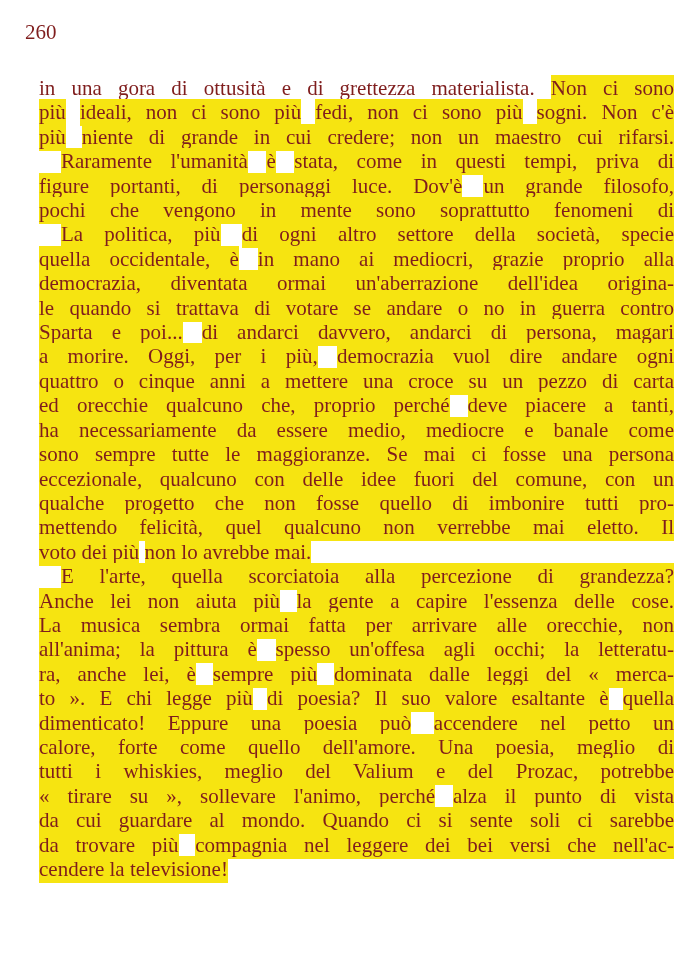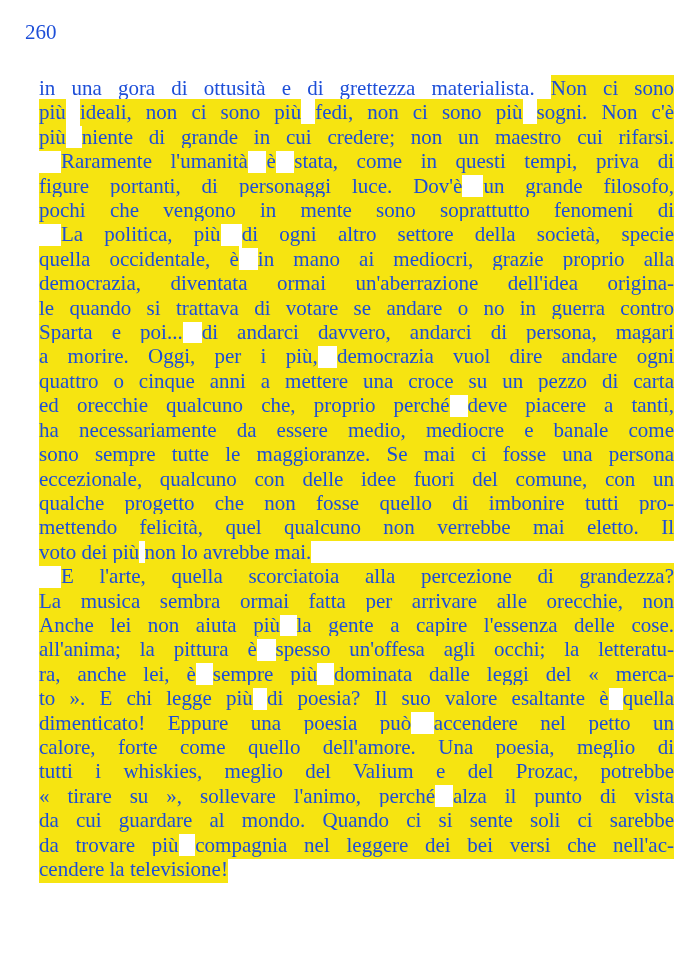--- a/index.html
+++ b/index.html
@@ -8,21 +8,21 @@
     background: #ffffff;
   }
   .page {
     position: relative;
     width: 683px;
     height: 960px;
     background: #ffffff;
     box-sizing: border-box;
     padding: 20px 23px 0 25px;
     font-family: "Liberation Serif", serif;
-    color: #1d4ed8;
+    color: #7f1d1d;
     overflow: hidden;
   }
   .page-number {
     font-size: 21px;
     line-height: 24px;
     margin-bottom: 32px;
     text-align: left;
   }
   .text-block {
     width: 100%;
@@ -69,22 +69,22 @@
       <div class="line"><span class="hl">a morire. Oggi, per i più,</span> <span class="hl">democrazia vuol dire andare ogni</span></div>
       <div class="line"><span class="hl">quattro o cinque anni a mettere una croce su un pezzo di carta</span></div>
       <div class="line"><span class="hl">ed orecchie qualcuno che, proprio perché</span> <span class="hl">deve piacere a tanti,</span></div>
       <div class="line"><span class="hl">ha necessariamente da essere medio, mediocre e banale come</span></div>
       <div class="line"><span class="hl">sono sempre tutte le maggioranze. Se mai ci fosse una persona</span></div>
       <div class="line"><span class="hl">eccezionale, qualcuno con delle idee fuori del comune, con un</span></div>
       <div class="line"><span class="hl">qualche progetto che non fosse quello di imbonire tutti pro-</span></div>
       <div class="line"><span class="hl">mettendo felicità, quel qualcuno non verrebbe mai eletto. Il</span></div>
       <div class="line last"><span class="hl">voto dei più</span> <span class="hl">non lo avrebbe mai.</span></div>
       <div class="line indent"><span class="hl">E l'arte, quella scorciatoia alla percezione di grandezza?</span></div>
+      <div class="line"><span class="hl">Anche lei non aiuta più</span> <span class="hl">la gente a capire l'essenza delle cose.</span></div>
       <div class="line"><span class="hl">La musica sembra ormai fatta per arrivare alle orecchie, non</span></div>
-      <div class="line"><span class="hl">Anche lei non aiuta più</span> <span class="hl">la gente a capire l'essenza delle cose.</span></div>
       <div class="line"><span class="hl">all'anima; la pittura è</span> <span class="hl">spesso un'offesa agli occhi; la letteratu-</span></div>
       <div class="line"><span class="hl">ra, anche lei, è</span> <span class="hl">sempre più</span> <span class="hl">dominata dalle leggi del « merca-</span></div>
       <div class="line"><span class="hl">to ». E chi legge più</span> <span class="hl">di poesia? Il suo valore esaltante è</span> <span class="hl">quella</span></div>
       <div class="line"><span class="hl">dimenticato! Eppure una poesia può</span> <span class="hl">accendere nel petto un</span></div>
       <div class="line"><span class="hl">calore, forte come quello dell'amore. Una poesia, meglio di</span></div>
       <div class="line"><span class="hl">tutti i whiskies, meglio del Valium e del Prozac, potrebbe</span></div>
       <div class="line"><span class="hl">« tirare su », sollevare l'animo, perché</span> <span class="hl">alza il punto di vista</span></div>
       <div class="line"><span class="hl">da cui guardare al mondo. Quando ci si sente soli ci sarebbe</span></div>
       <div class="line"><span class="hl">da trovare più</span> <span class="hl">compagnia nel leggere dei bei versi che nell'ac-</span></div>
       <div class="line last"><span class="hl">cendere la televisione!</span></div>

